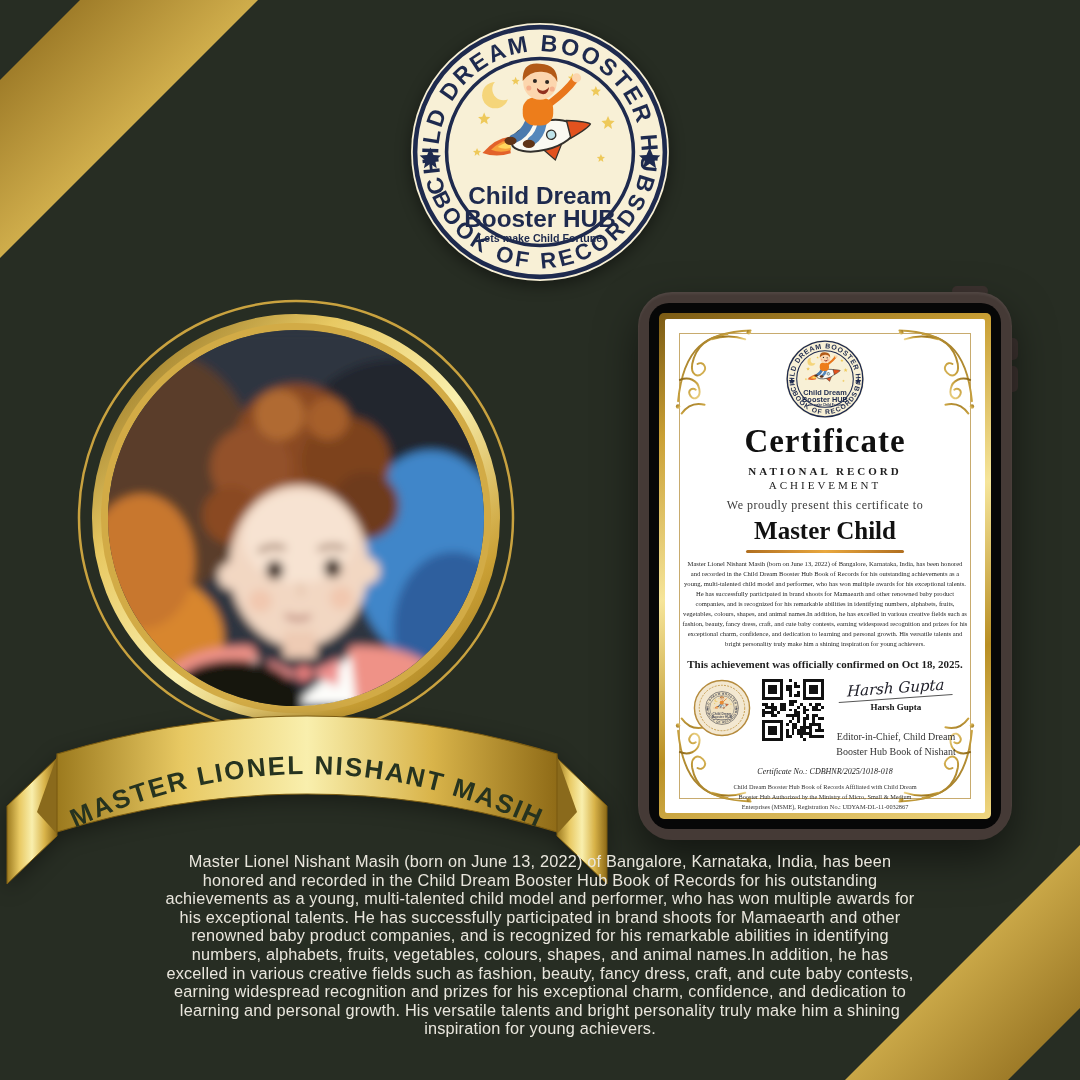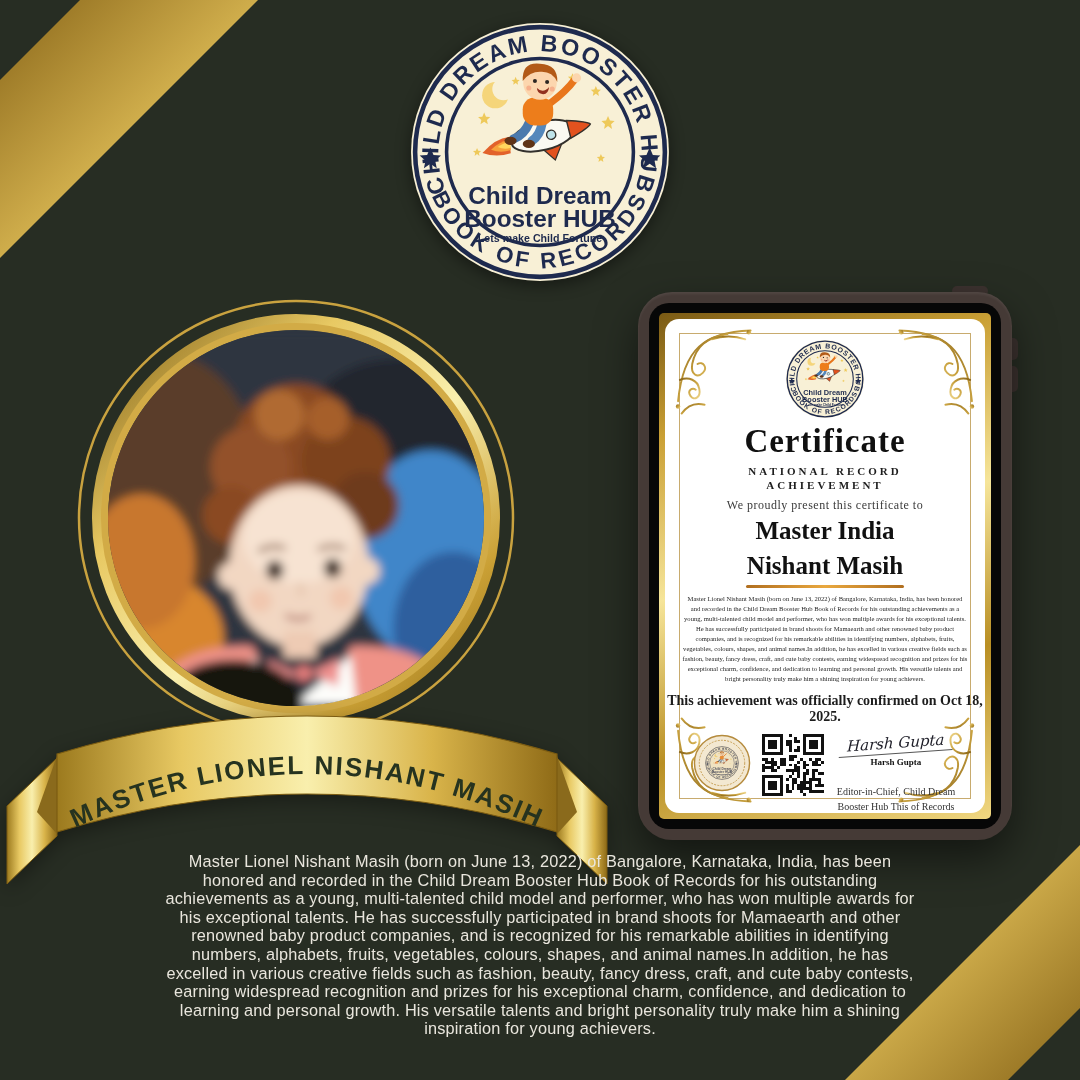--- a/index.html
+++ b/index.html
@@ -24,39 +24,39 @@
                font-size:26px;letter-spacing:2px;fill:#26331f;}
   
   .t-btn{position:absolute;background:#3c322f;border-radius:5px;z-index:4;}
   .tablet{position:absolute;left:638px;top:292px;width:374px;height:548px;border-radius:34px;background:#453a36;
           box-shadow:0 18px 42px rgba(0,0,0,.5),inset 0 2px 3px rgba(255,255,255,.07);z-index:5;}
   .bezel{position:absolute;inset:11px;border-radius:20px;background:#070707;}
   .goldframe{position:absolute;inset:21px;border-radius:5px;
      background:linear-gradient(160deg,#7a5a14 0%,#caa035 20%,#f6e59a 46%,#b98f24 72%,#f0d781 100%);}
   .bezel-print{position:absolute;bottom:12px;left:26%;right:26%;height:2px;
      background:repeating-linear-gradient(90deg,#3f3f3f 0 3px,transparent 3px 5px);}
-  .paper{position:absolute;inset:27px;background:#ffffff;border-radius:14px;overflow:hidden;}
+  .paper{position:absolute;inset:27px;background:#ffffff;border-radius:2px;overflow:hidden;}
   .paper-border{position:absolute;inset:14px;border:1px solid #c8ab6e;}
   .fil{position:absolute;width:84px;height:102px;}
   .fil.tr{right:6px;transform:scaleX(-1);} .fil.tl{left:6px;}
   .fil.bl{left:6px;bottom:6px;transform:scaleY(-1);} .fil.br{right:6px;bottom:6px;transform:scale(-1,-1);}
   .fil.tl,.fil.tr{top:6px;}
   .cert{position:absolute;inset:0;text-align:center;color:#161616;
         font-family:"Liberation Serif","DejaVu Serif",serif;padding-top:20px;}
   .cert-logo{width:80px;height:80px;display:block;margin:0 auto;}
   .cert-title{font-size:33px;font-weight:bold;letter-spacing:1px;margin-top:4px;color:#101010;}
   .cert-sub{font-size:11px;letter-spacing:3px;font-weight:bold;margin-top:5px;color:#1d1d1d;}
-  .cert-sub2{font-size:11px;letter-spacing:3px;font-weight:bold;margin-top:2px;color:#1d1d1d;}
+  .cert-sub2{font-size:11px;letter-spacing:3px;font-weight:normal;margin-top:2px;color:#1d1d1d;}
   .cert-present{font-size:12px;margin-top:7px;color:#3a3a3a;letter-spacing:.5px;}
   .cert-name{font-size:25px;font-weight:bold;margin-top:4px;color:#111;}
   .cert-name2{font-size:25px;font-weight:bold;margin-top:7px;color:#111;}
   .name-bar{width:158px;height:3px;margin:5px auto 0;
      background:linear-gradient(90deg,#b06e1f,#e9a83f,#b06e1f);border-radius:2px;}
   .cert-body{width:286px;margin:6px auto 0;font-size:6.6px;line-height:1.52;color:#262626;text-align:center;}
-  .cert-confirm{font-size:14px;margin-top:9px;font-weight:bold;color:#1d1d1d;}
+  .cert-confirm{font-size:11px;margin-top:9px;font-weight:bold;color:#1d1d1d;}
   .cert-row{margin-top:9px;display:flex;justify-content:center;align-items:flex-start;gap:11px;}
   .seal{width:58px;height:58px;}
   .qr{width:62px;height:62px;}
   .sig{width:122px;text-align:center;}
   .sig-script{display:inline-block;font-family:"DejaVu Serif",serif;font-style:italic;font-size:15px;
      transform:rotate(-4deg) skewX(-6deg);color:#20202a;border-bottom:1px solid #555;padding:0 8px 1px;}
   .sig-name{font-size:9px;font-weight:bold;margin-top:3px;color:#111;}
   .sig-title{font-size:10px;line-height:1.45;margin-top:18px;color:#333;}
   .cert-no{font-size:8px;margin-top:8px;color:#222;font-style:italic;}
   .cert-footer{font-size:6.3px;line-height:1.55;margin-top:6px;color:#333;}
@@ -321,22 +321,21 @@
         </svg>
 
       <div class="cert">
         <svg class="cert-logo" viewBox="0 0 260 260">
             <use href="#badge"></use>
           </svg>
         <div class="cert-title">Certificate</div>
         <div class="cert-sub">NATIONAL RECORD</div>
         <div class="cert-sub2">ACHIEVEMENT</div>
         <div class="cert-present">We proudly present this certificate to</div>
-        <div class="cert-name">Master India</div>
-        <div class="cert-name2">Nishant Masih</div>
+        <div class="cert-name">Master Child</div>
         <div class="name-bar"></div>
         <div class="cert-body">Master Lionel Nishant Masih (born on June 13, 2022) of Bangalore, Karnataka, India, has been honored and recorded in the Child Dream Booster Hub Book of Records for his outstanding achievements as a young, multi-talented child model and performer, who has won multiple awards for his exceptional talents. He has successfully participated in brand shoots for Mamaearth and other renowned baby product companies, and is recognized for his remarkable abilities in identifying numbers, alphabets, fruits, vegetables, colours, shapes, and animal names.In addition, he has excelled in various creative fields such as fashion, beauty, fancy dress, craft, and cute baby contests, earning widespread recognition and prizes for his exceptional charm, confidence, and dedication to learning and personal growth. His versatile talents and bright personality truly make him a shining inspiration for young achievers.</div>
         <div class="cert-confirm">This achievement was officially confirmed on Oct 18, 2025.</div>
         <div class="cert-row">
           <svg class="seal" viewBox="0 0 60 60">
             <circle cx="30" cy="30" r="28.5" fill="#fcf7ea" stroke="#b48a3c" stroke-width="1.5"></circle>
             <circle cx="30" cy="30" r="23.5" fill="none" stroke="#c49d50" stroke-width="1" stroke-dasharray="2 1.3"></circle>
             <use href="#badge" x="12" y="12" width="36" height="36" opacity=".9"></use>
             <circle cx="30" cy="30" r="28.5" fill="#c49d50" opacity=".16"></circle>
           </svg>
@@ -472,21 +471,21 @@
                 <rect x="0" y="14" width="7" height="7"></rect>
                 <rect x="1" y="15" width="5" height="5" fill="#fff"></rect>
                 <rect x="2" y="16" width="3" height="3"></rect>
               </g>
           </svg>
           <div class="sig">
             <span class="sig-script">Harsh Gupta</span>
             <div class="sig-name">Harsh Gupta</div>
             <div class="sig-title">
               <div>Editor-in-Chief, Child Dream</div>
-              <div>Booster Hub This of Records</div>
+              <div>Booster Hub Book of Nishant</div>
             </div>
           </div>
         </div>
         <div class="cert-no">Certificate No.: CDBHNR/2025/1018-018</div>
         <div class="cert-footer">
           <div>Child Dream Booster Hub Book of Records Affiliated with Child Dream</div>
           <div>Booster Hub Authorized by the Ministry of Micro, Small &amp; Medium</div>
           <div>Enterprises (MSME), Registration No.: UDYAM-DL-11-0032867</div>
         </div>
       </div>

